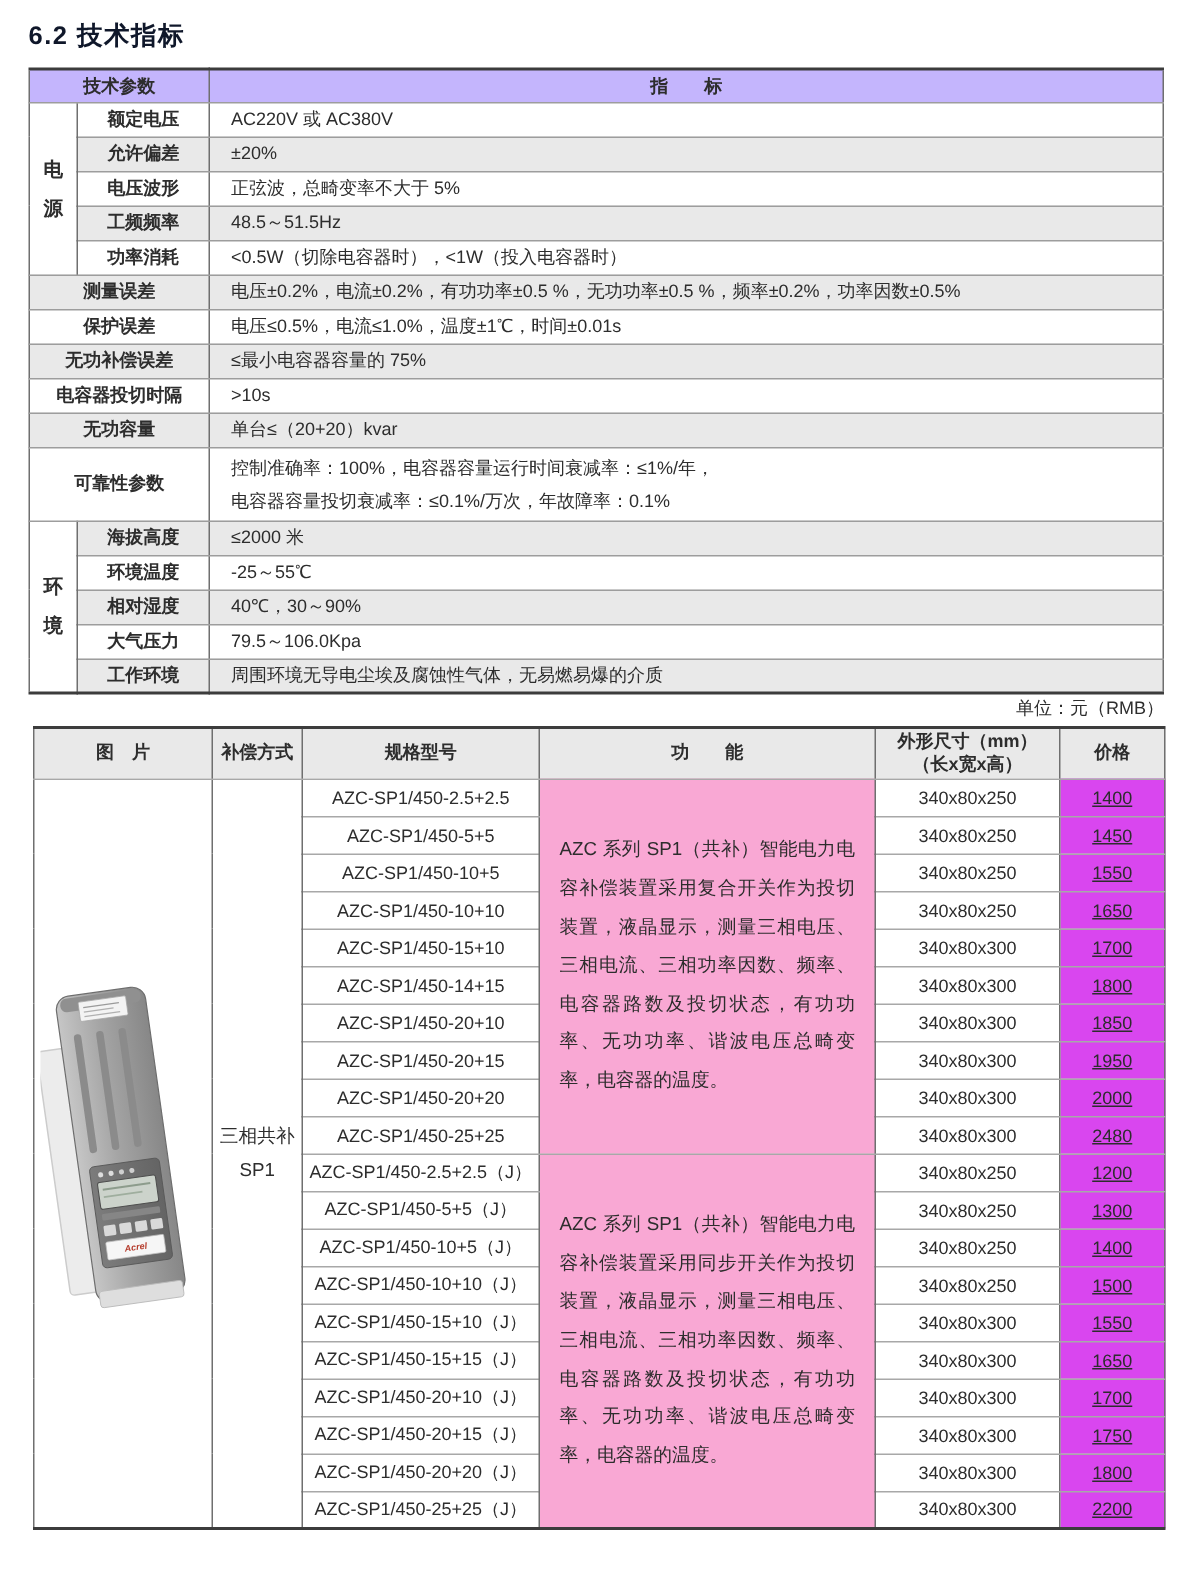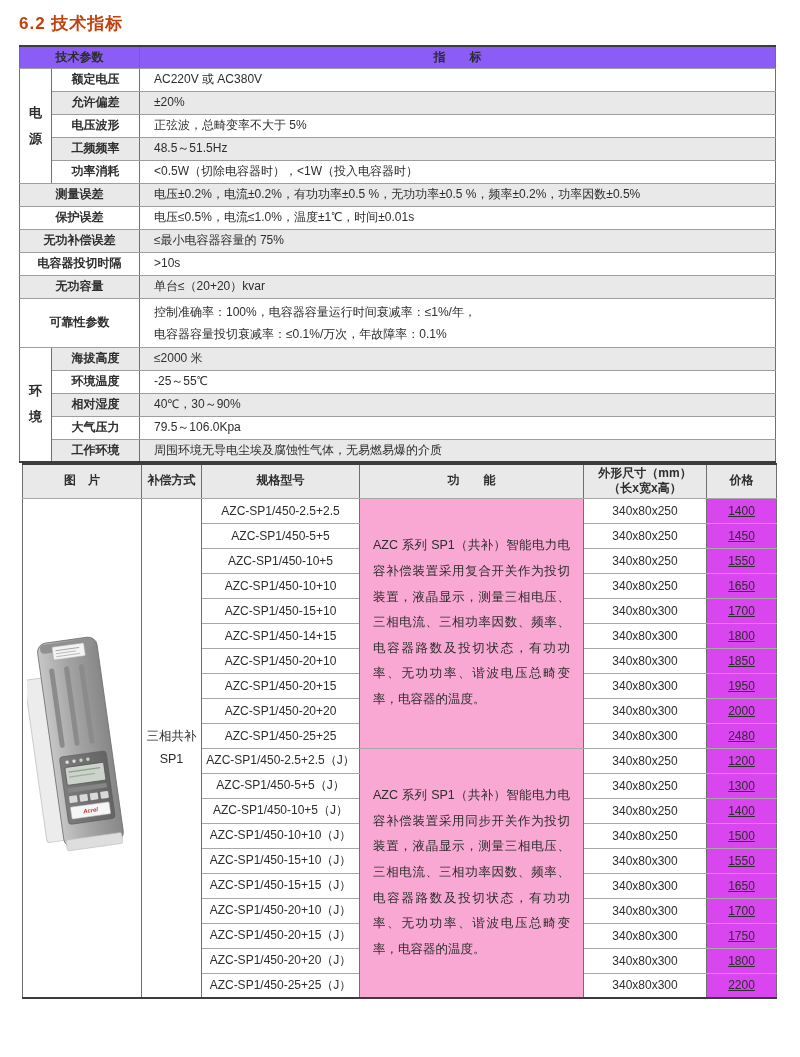--- a/index.html
+++ b/index.html
@@ -5,37 +5,37 @@
   * { box-sizing: border-box; }
   html,body { margin:0; padding:0; }
   body {
     width:800px; height:1057px; background:#ffffff;
     font-family:"Liberation Sans", sans-serif;
     color:#2d2d2d; overflow:hidden;
   }
   .page { width:800px; height:1057px; position:relative; }
 
   .sec-title {
-    font-size:17px; font-weight:bold; color:#c2410c;
+    font-size:17px; font-weight:bold; color:#0f172a;
     margin:0 0 0 19px; padding-top:12px; letter-spacing:1px;
   }
 
   
   table { border-collapse:collapse; table-layout:fixed; }
   .spec-table {
     width:757px; margin:10px 0 0 19px; font-size:12px;
     border-top:2.5px solid #3c3c3c; border-bottom:2.5px solid #3c3c3c;
     border-left:1px solid #8f8f8f; border-right:1px solid #8f8f8f;
   }
   .spec-table th, .spec-table td {
     border-top:1px solid #9d9d9d; border-bottom:1px solid #9d9d9d;
     border-left:1px solid #6f6f6f; border-right:1px solid #6f6f6f;
     height:23px; padding:2px 8px; line-height:1.35;
   }
-  .spec-table thead th { background:#8b5cf6; font-weight:bold; height:22px; text-align:center; }
+  .spec-table thead th { background:#c4b5fd; font-weight:bold; height:22px; text-align:center; }
   .spec-table tbody tr:nth-child(even) td { background:#e9e9e9; }
   td.grp { width:32px; padding:0; text-align:center; font-weight:bold; background:#ffffff !important; }
   td.grp .vtext { width:15px; margin:0 auto; word-break:break-all; line-height:2.0; font-size:13px; }
   td.lbl  { width:88px; text-align:center; font-weight:bold; padding:2px 3px;font-family:Liberation Serif, serif; }
   td.lbl2 { text-align:center; font-weight:bold; }
   td.val  { text-align:left; padding-left:14px; }
   tr.tall td { height:47px; }
   tr.tall .val div { line-height:22px; }
 
   
@@ -153,20 +153,21 @@
         <td class="lbl">大气压力</td>
         <td class="val">79.5～106.0Kpa</td>
       </tr>
       <tr>
         <td class="lbl">工作环境</td>
         <td class="val">周围环境无导电尘埃及腐蚀性气体，无易燃易爆的介质</td>
       </tr>
     </tbody>
   </table>
 
+  <div class="unit-note">单位：元（RMB）</div>
 
   <table class="price-table">
     <colgroup>
       <col style="width:119px">
         <col style="width:60px">
         <col style="width:158px">
       <col style="width:224px">
         <col style="width:123px">
         <col style="width:70px">
     </colgroup>

